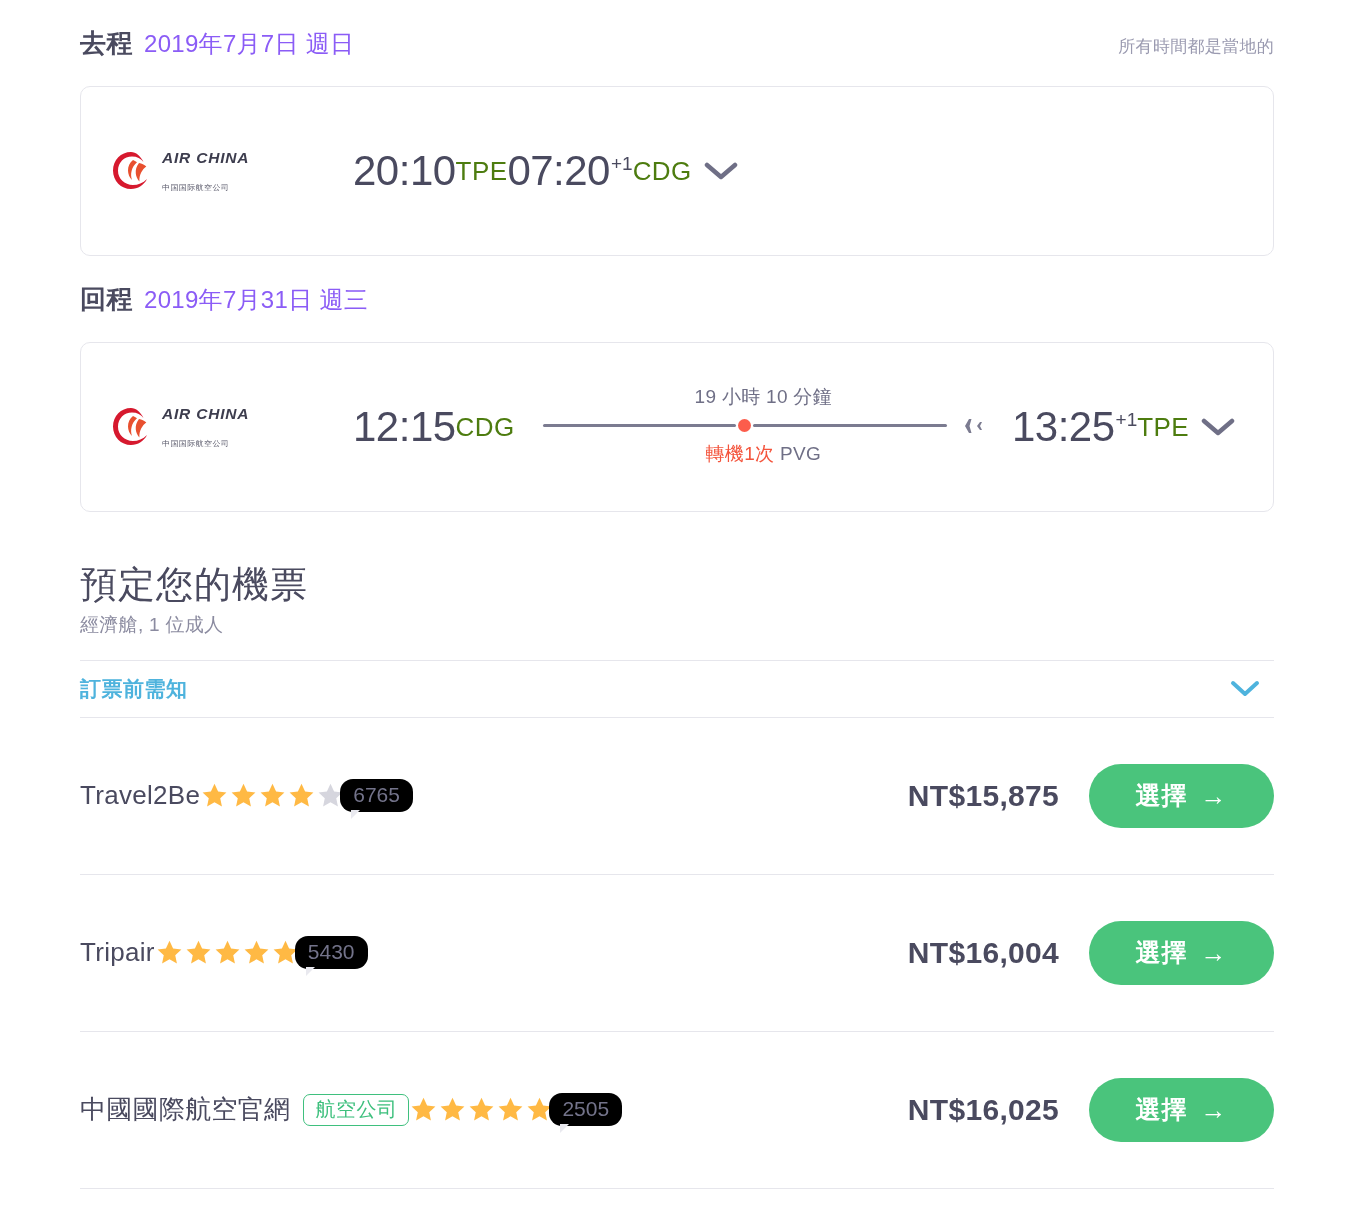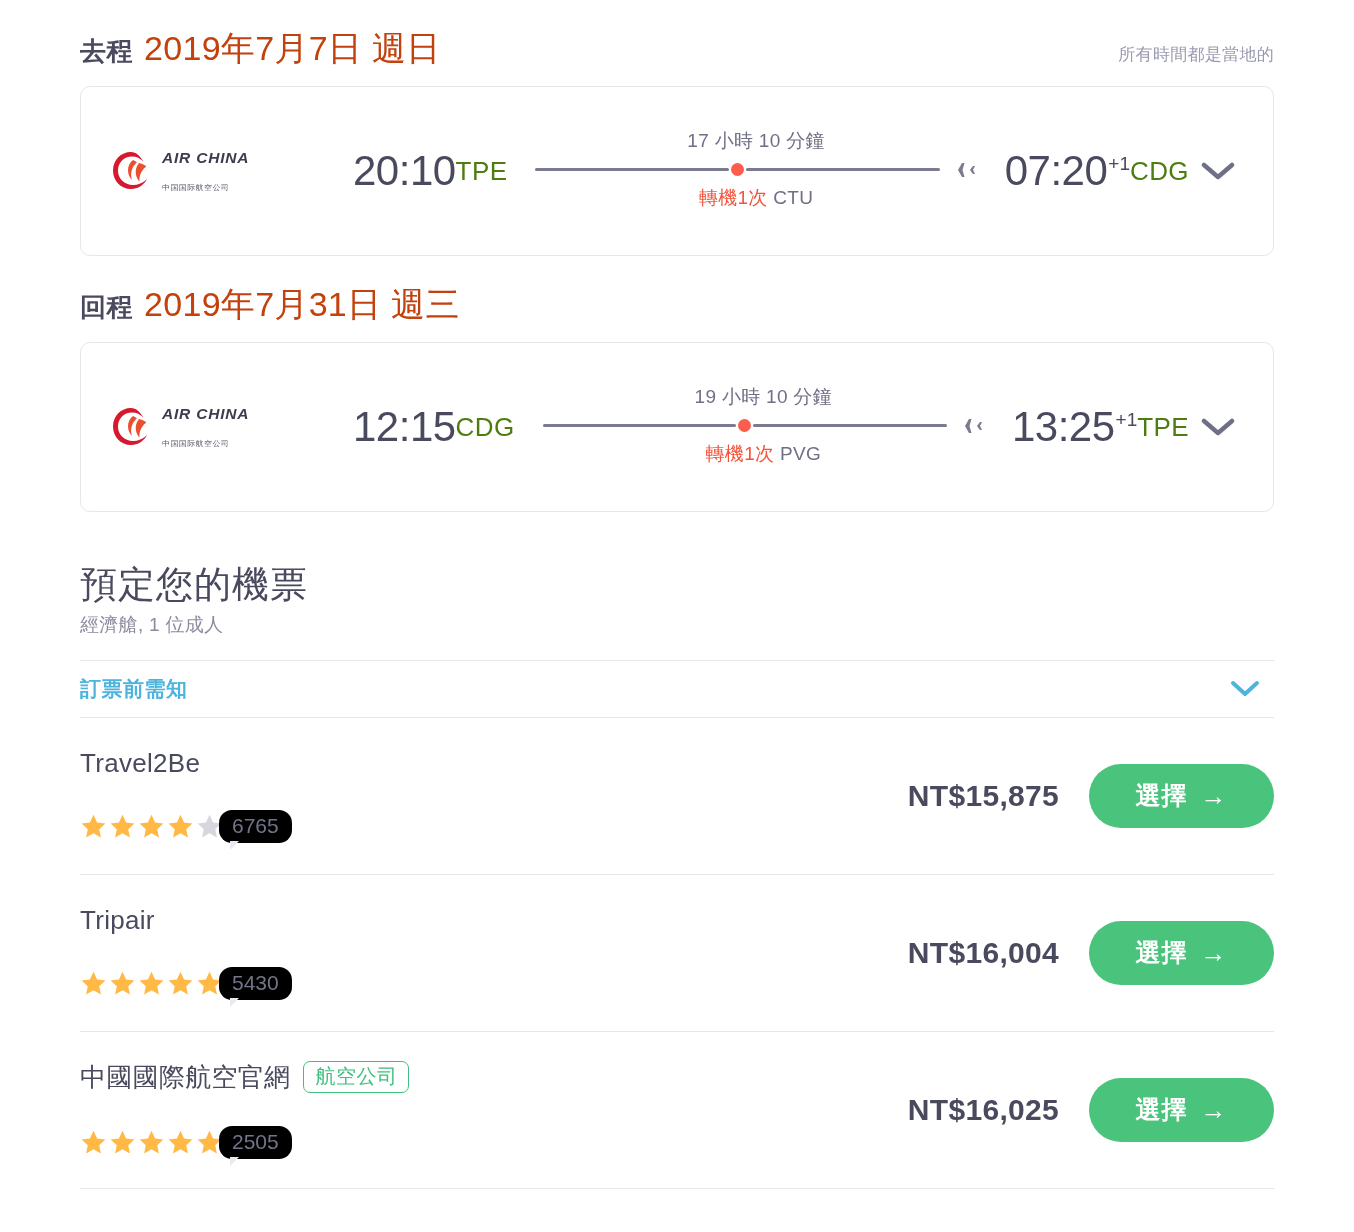--- a/index.html
+++ b/index.html
@@ -26,23 +26,23 @@
     height: 42px;
   }
   .leg-header-left { display: flex; align-items: baseline; gap: 11px; }
   .leg-title {
     font-size: 26px;
     font-weight: 700;
     color: #4a4a5f;
     letter-spacing: 0.5px;
   }
   .leg-date {
-    font-size: 34px;
+    font-size: 24px;
     font-weight: 400;
-    color: #c2410c;
+    color: #8b5cf6;
     letter-spacing: 0.3px;
   }
   .local-times {
     font-size: 17px;
     color: #9a9ab0;
     letter-spacing: 0.3px;
   }
 
   
   .flight-card {
@@ -203,21 +203,21 @@
   .notice-chev { color: #4eb3dd; display: flex; align-items: center; padding-right: 14px; }
 
   
   .agency-row {
     display: flex;
     align-items: center;
     justify-content: space-between;
     height: 157px;
     border-bottom: 1px solid #e6e6ec;
   }
-  .agency-left { display: flex; flex-direction: column; gap: 31px; }
+  .agency-left { display: flex; flex-direction: row; gap: 1px; }
   .agency-name-row { display: flex; align-items: center; gap: 13px; }
   .agency-name {
     font-size: 26px;
     color: #4a4a5f;
     letter-spacing: 0.3px;
   }
   .airline-badge {
     border: 1.5px solid #3fc07e;
     color: #3fc07e;
     border-radius: 7px;
@@ -309,37 +309,20 @@
       </div>
     </div>
 
     <div class="seg-time dep">
       <div class="time-row">
         <span class="time-val">20:10</span>
       </div>
       <span class="airport">TPE</span>
     </div>
 
-    <div class="seg-mid">
-      <span class="duration">17 小時 10 分鐘</span>
-      <div class="route-line">
-        <div class="route-bar"></div>
-        <div class="stop-dot"></div>
-        <div class="route-bar"></div>
-        <span class="plane-icon">
-          <svg width="28" height="18" viewBox="0 0 28 18">
-            <path d="M1 9h8l4-7h2.5l-2 7H21l3-4h2l-2 4 2 4h-2l-3-4h-7.5l2 7H13l-4-7H1z" fill="#7b7b90"></path>
-          </svg>
-        </span>
-      </div>
-      <div class="stops-label">
-        <span class="stops-count">轉機1次</span>
-        <span class="stops-code">CTU</span>
-      </div>
-    </div>
 
     <div class="seg-time">
       <div class="time-row">
         <span class="time-val">07:20</span>
         <span class="time-sup">+1</span>
       </div>
       <span class="airport">CDG</span>
     </div>
 
     <div class="expand-chev">

